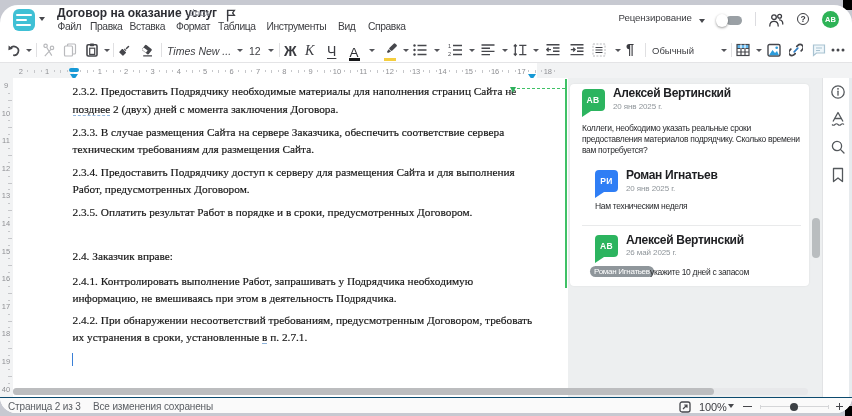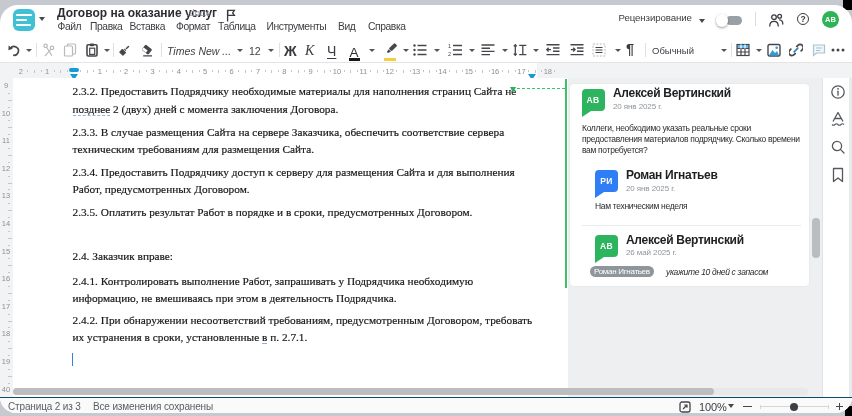--- a/index.html
+++ b/index.html
@@ -422,21 +422,21 @@
       <div class="abs" style="left:14px;top:147px;width:219px;height:1px;background:#e9eaeb"></div>
       <div class="bub" style="left:27px;top:157px">
         <svg width="23" height="28" viewBox="0 0 23 28">
           <path d="M4 0 h15 a4 4 0 0 1 4 4 v14 a4 4 0 0 1-4 4 H9 l-9 6 V4 a4 4 0 0 1 4-4z" fill="#2cb45f" transform="scale(1,1)"></path>
         </svg>
         <i style="height:22px">АВ</i>
       </div>
       <div class="cname" style="left:58px;top:156.5px;">Алексей Вертинский</div>
       <div class="cdate" style="left:58px;top:170px;">26 май 2025 г.</div>
       <div class="pill" style="left:22px;top:188px">Роман Игнатьев</div>
-      <div class="cbody" style="left:98px;top:188.5px;font-style:italic;">укажите 10 дней с запасом</div>
+      <div class="cbody" style="left:82px;top:188.5px;">укажите 10 дней с запасом</div>
   </div>
 
   <div class="abs" style="left:812px;top:213px;width:8px;height:40px;border-radius:4px;background:#b9bdbf"></div>
 
   <div class="sidebar">
     <svg class="sicon" style="top:6px" viewBox="0 0 16 16">
         <g fill="none" stroke="#54585c" stroke-width="1.3">
           <circle cx="8" cy="8" r="6.2"></circle>
           <path d="M8 7.2v4" stroke-linecap="round"></path>
         </g>

